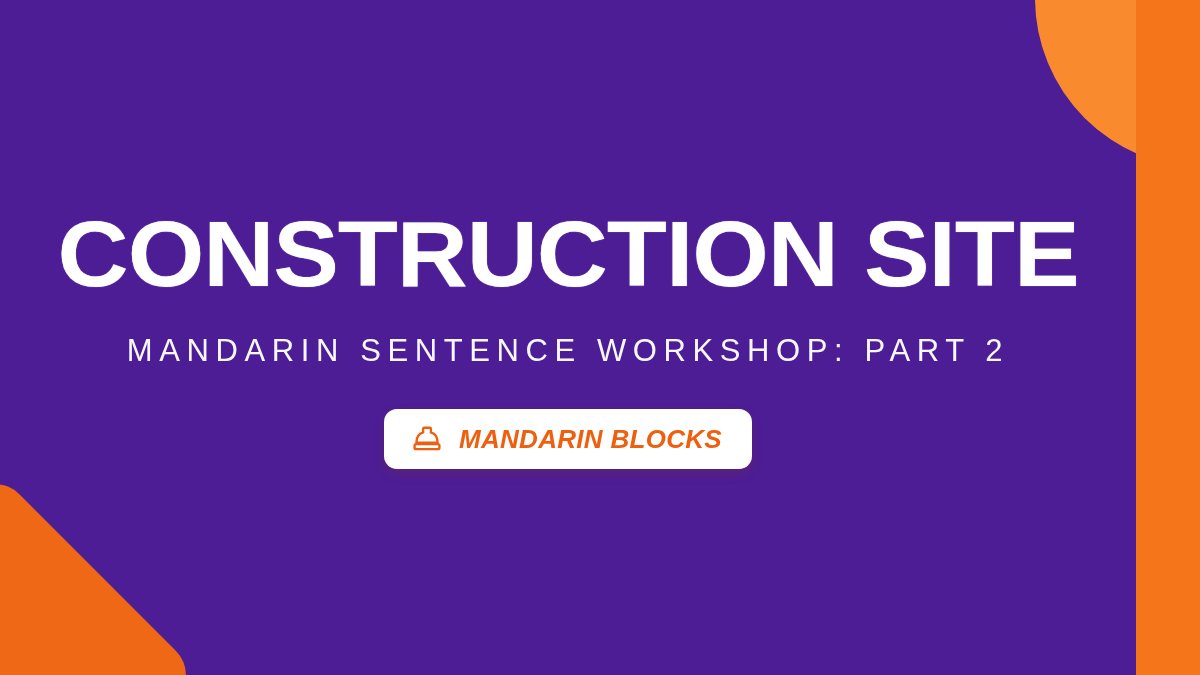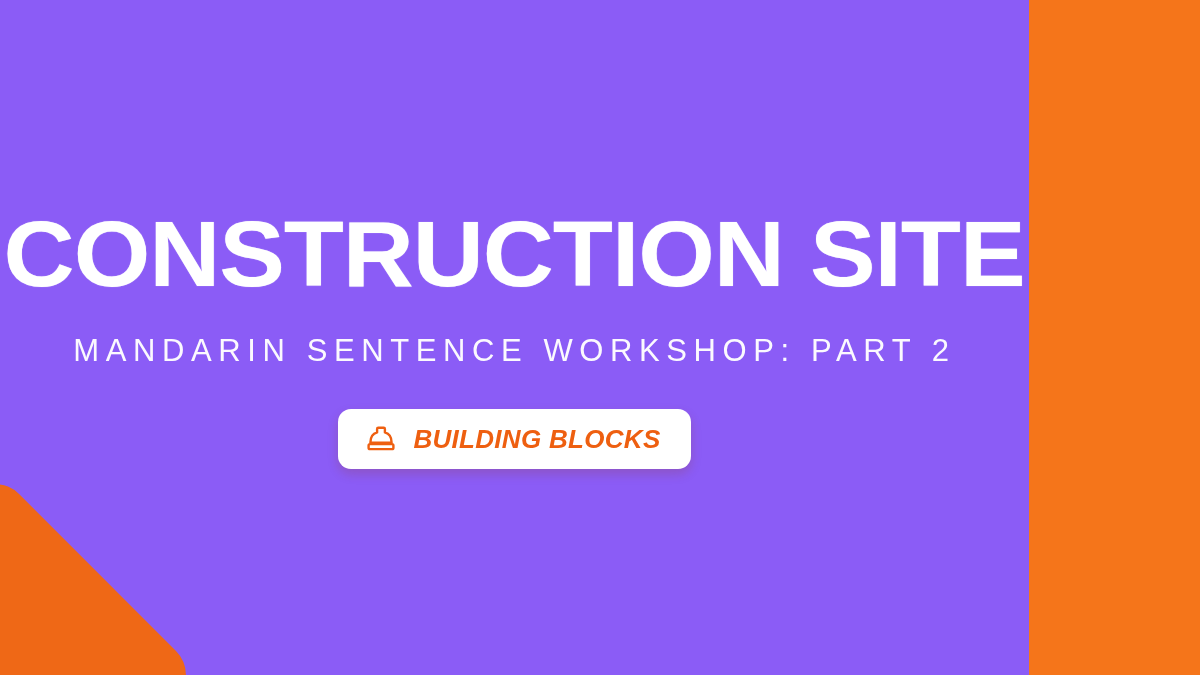--- a/index.html
+++ b/index.html
@@ -11,23 +11,23 @@
     overflow: hidden;
   }
 
   body {
     font-family: "Liberation Sans", sans-serif;
     background: #F5751A;
   }
 
   #slide {
     position: relative;
-    width: 1029px;
+    width: 1136px;
     height: 675px;
-    background: #8b5cf6;
+    background: #4c1d95;
     overflow: hidden;
   }
 
   
   .deco-circle {
     position: absolute;
     top: -172px;
     left: 1035px;
     width: 340px;
     height: 340px;
@@ -129,17 +129,17 @@
 
     <h2 class="subtitle">MANDARIN SENTENCE WORKSHOP: PART 2</h2>
 
     <div class="badge">
       <span class="badge-icon-wrap">
         <svg class="badge-icon" viewBox="0 0 32 32" fill="none" stroke="#EE5F10" stroke-width="2.4" stroke-linecap="round" stroke-linejoin="round" aria-hidden="true">
           <path d="M5.4 19.6 C5.4 13.8 8.6 10.4 12.1 9.4 L12.1 5.9 C12.1 5.2 12.6 4.7 13.3 4.7 L18.7 4.7 C19.4 4.7 19.9 5.2 19.9 5.9 L19.9 9.4 C23.4 10.4 26.6 13.8 26.6 19.6 Z"></path>
           <rect x="3.6" y="21.1" width="24.8" height="5.0" rx="1.4"></rect>
         </svg>
       </span>
-      <span class="badge-label">BUILDING BLOCKS</span>
+      <span class="badge-label">MANDARIN BLOCKS</span>
     </div>
 
   </div>
 </div>
 
 </body></html>

